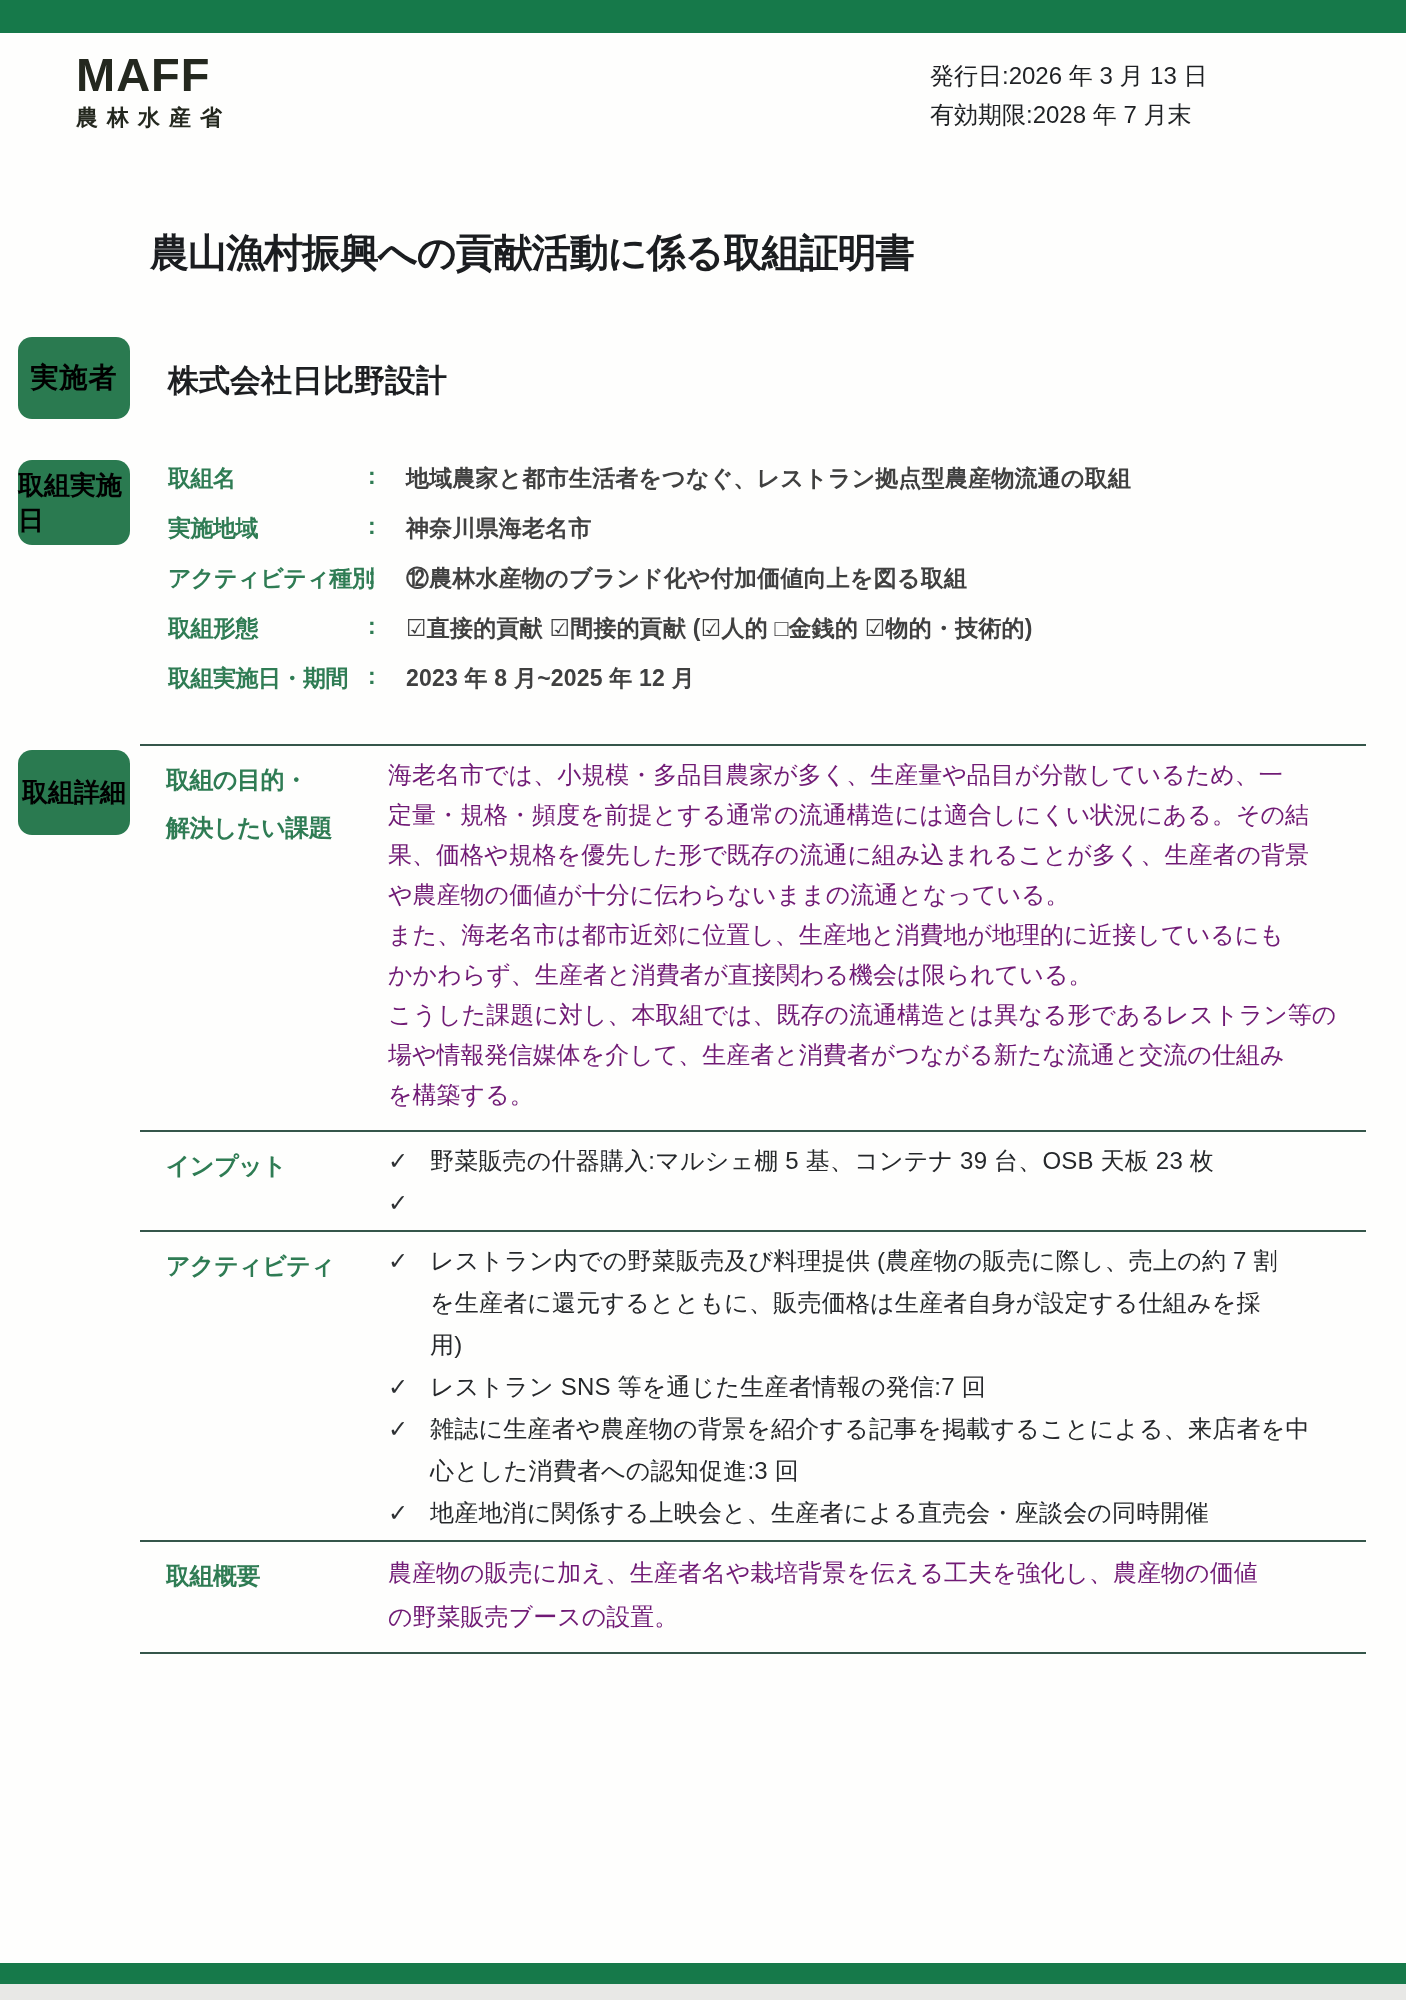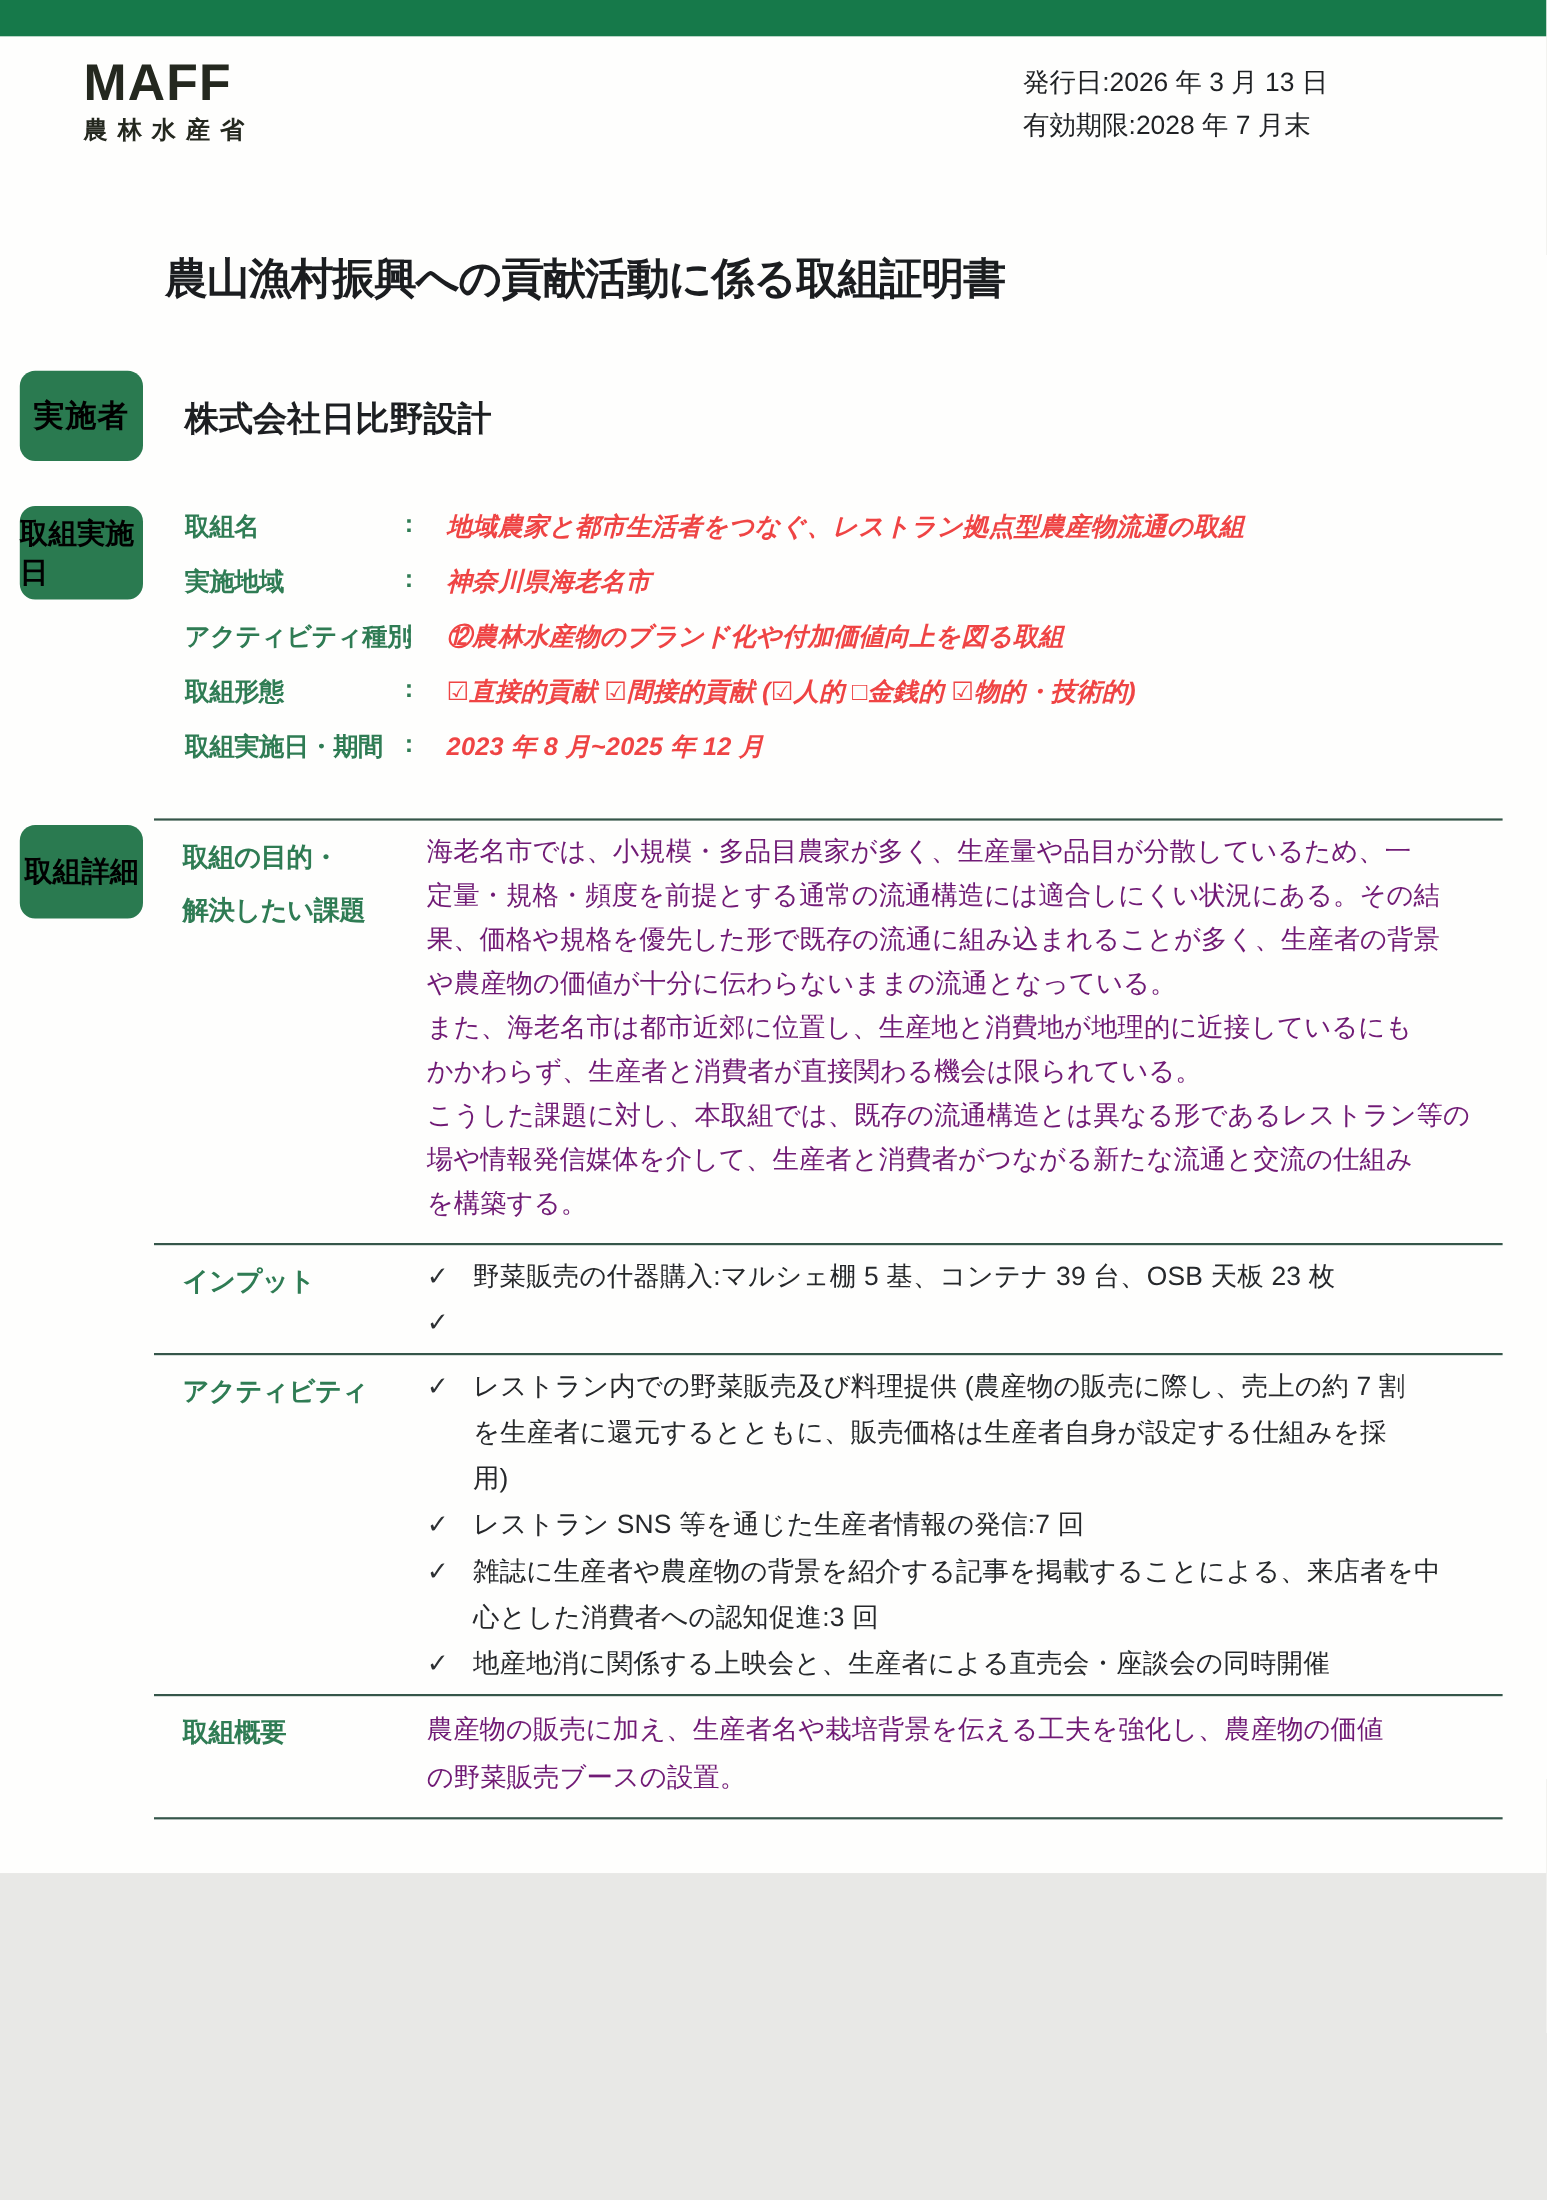--- a/index.html
+++ b/index.html
@@ -1,18 +1,18 @@
 <!DOCTYPE html>
 <html><head>
 <meta charset="utf-8">
 <style>
   html,body{margin:0;padding:0;background:#e8e8e6;}
   .page{
     position:relative;
-    width:1406px;height:1703px;
+    width:1406px;height:1984px;
     margin:0 auto;
     background:#fefefd;
     font-family:"Liberation Sans","DejaVu Sans",sans-serif;
     color:#222426;
     overflow:hidden;
   }
   .bar{position:absolute;left:0;width:1406px;background:#16794a;}
   .bar.top{top:0;height:33px;}
   .bar.bottom{top:1963px;height:35px;}
 
@@ -40,21 +40,21 @@
   .badge-gaiyou{top:460px;height:85px;font-size:26px;}
   .badge-shousai{top:750px;height:85px;font-size:26px;}
 
   .company{position:absolute;left:168px;top:360px;font-size:31px;font-weight:800;color:#1d1f22;}
 
   
   .overview{position:absolute;left:168px;top:463px;width:1210px;}
   .ov-row{display:flex;height:50px;align-items:flex-start;font-size:23px;font-weight:700;}
   .ov-label{width:200px;color:#2f7c54;white-space:nowrap;letter-spacing:-0.5px;flex:none;}
   .ov-colon{width:38px;color:#2f7c54;flex:none;text-align:left;}
-  .ov-value{color:#ef4444;white-space:nowrap;letter-spacing:0.2px;font-style:italic;}
+  .ov-value{color:#404040;white-space:nowrap;letter-spacing:0.2px;}
 
   
   .details{position:absolute;left:140px;top:744px;width:1226px;}
   .d-row{border-top:2px solid #35564a;display:flex;}
   .d-row.last{border-bottom:2px solid #35564a;}
   .d-label{
     flex:none;width:220px;padding:10px 0 0 26px;box-sizing:border-box;
     color:#2f7c54;font-size:24px;font-weight:700;line-height:48px;
     white-space:pre-line;letter-spacing:-0.5px;
   }

